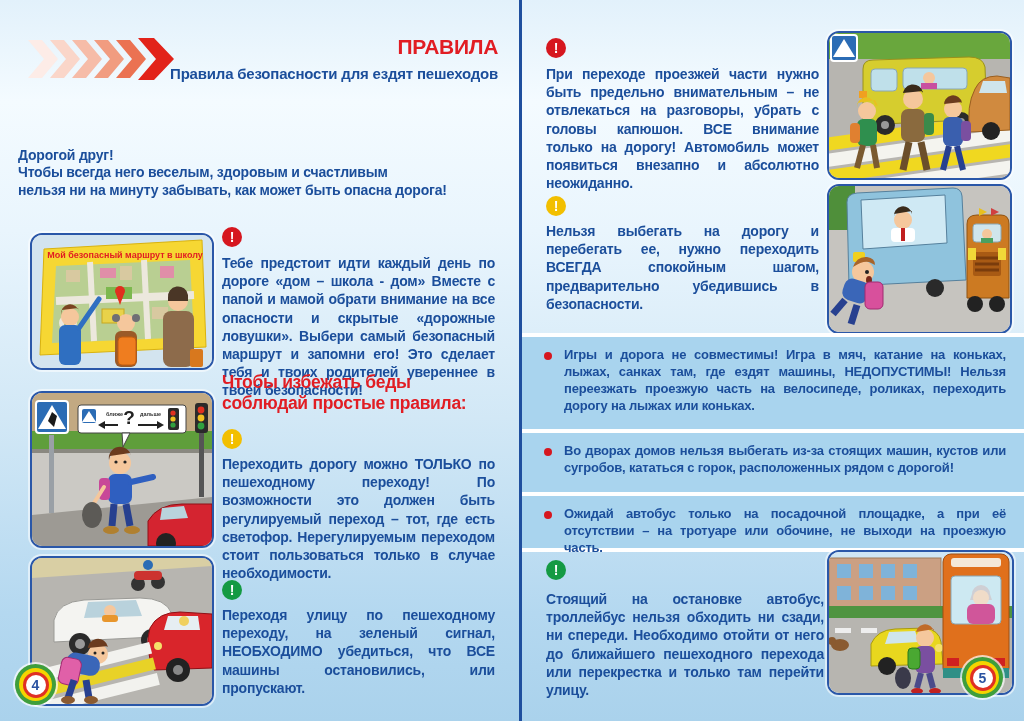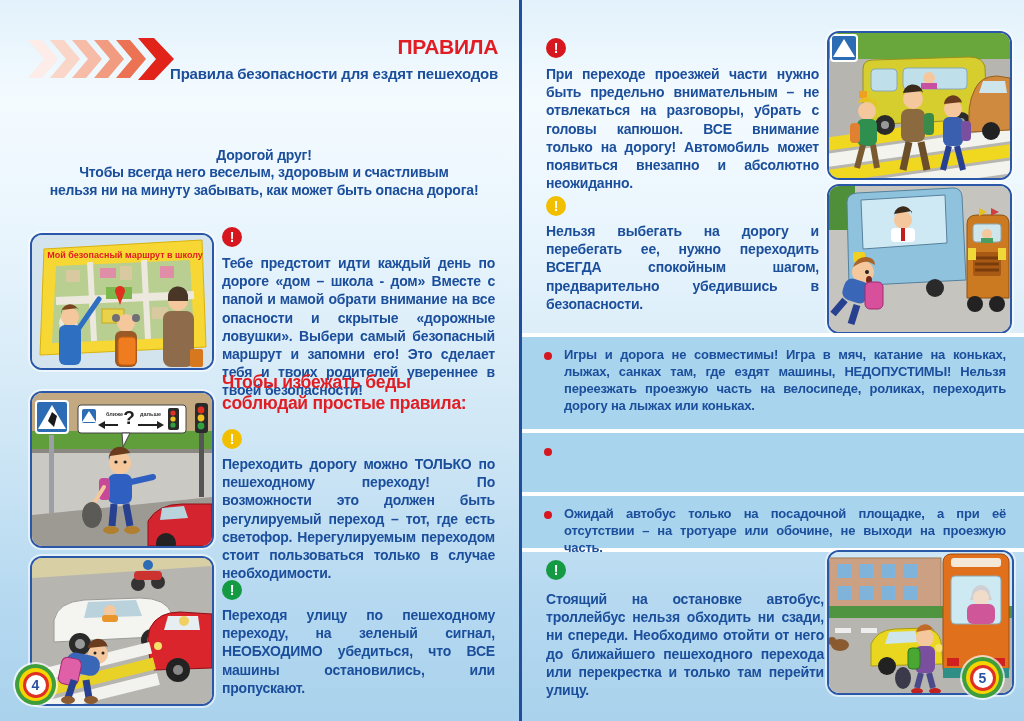--- a/index.html
+++ b/index.html
@@ -6,21 +6,21 @@
   .spread{
     position:relative;width:1024px;height:721px;overflow:hidden;
     background:linear-gradient(180deg,#e2f1fb 0%,#f4fbff 14%,#e9f5fd 32%,#d2e8f6 58%,#b4d8f0 85%,#aad2ec 100%);
     font-family:"Liberation Sans","DejaVu Sans",sans-serif;
   }
   .divider{position:absolute;left:519px;top:0;width:3px;height:721px;background:#1f4f9e;}
   
   .title-block{position:absolute;left:110px;top:36px;width:388px;text-align:right;}
   .title-line{color:#e11d23;font-weight:bold;font-size:21px;line-height:1.06;letter-spacing:-0.3px;}
   .subtitle{color:#1b4e9b;font-weight:bold;font-size:15px;margin-top:7px;letter-spacing:-0.2px;}
-  .intro{position:absolute;left:18px;top:147px;width:492px;text-align:center;color:#1b4e9b;font-weight:bold;font-size:14px;line-height:1.24;letter-spacing:-0.2px;}
+  .intro{position:absolute;left:18px;top:147px;width:492px;color:#1b4e9b;font-weight:bold;font-size:14px;line-height:1.24;letter-spacing:-0.2px;}
   .para{position:absolute;width:273px;color:#1b4e9b;font-weight:bold;font-size:14px;line-height:1.3;text-align:justify;letter-spacing:-0.2px;}
   .rule-heading{position:absolute;left:222px;top:372px;color:#e11d23;font-weight:bold;font-size:17.5px;line-height:1.18;letter-spacing:-0.3px;}
   .excl{position:absolute;width:20px;height:20px;border-radius:50%;color:#fff;font-weight:bold;font-size:14px;line-height:20px;text-align:center;}
   .excl.red{background:#d6171f}.excl.yellow{background:#f2bf00}.excl.green{background:#149a43}
   
   .ill{position:absolute;border:2px solid #2a57a8;border-radius:12px;background:#fff;overflow:hidden;box-shadow:0 0 0 2px rgba(255,255,255,.55);}
   .ill svg{display:block;width:100%;height:100%;}
   
   .rulebox{position:absolute;left:522px;width:502px;background:#a9d4ee;box-shadow:0 -4px 0 #fff,0 4px 0 #fff;display:flex;align-items:flex-start;padding:9px 18px 12px 16px;box-sizing:border-box;}
   .rulebox .dot{flex:0 0 8px;width:8px;height:8px;border-radius:50%;background:#d6171f;margin:6px 12px 0 6px;}
@@ -301,20 +301,21 @@
         <line x1="28" y1="119" x2="22" y2="138" stroke="#27408f" stroke-width="7"></line>
       </svg>
     </div>
 
     <div class="rulebox" style="top:337px;height:92px">
       <span class="dot"></span>
       <span class="btxt">Игры и дорога не совместимы! Игра в мяч, катание на коньках, лыжах, санках там, где ездят машины, НЕДОПУСТИМЫ! Нельзя переезжать проезжую часть на велосипеде, роликах, переходить дорогу на лыжах или коньках.</span>
     </div>
     <div class="rulebox" style="top:433px;height:59px">
       <span class="dot"></span>
+      <span class="btxt">Во дворах домов нельзя выбегать из-за стоящих машин, кустов или сугробов, кататься с горок, расположенных рядом с дорогой!</span>
     </div>
     <div class="rulebox" style="top:496px;height:52px">
       <span class="dot"></span>
       <span class="btxt">Ожидай автобус только на посадочной площадке, а при её отсутствии – на тротуаре или обочине, не выходи на проезжую часть.</span>
     </div>
 
     <div class="excl green" style="left:546px;top:560px"><span>!</span></div>
     <div class="para" style="left:546px;top:590px;width:278px">Стоящий на остановке автобус, троллейбус нельзя обходить ни сзади, ни спереди. Необходимо отойти от него до ближайшего пешеходного перехода или перекрестка и только там перейти улицу.</div>
     <span class="stray">.</span>
 

